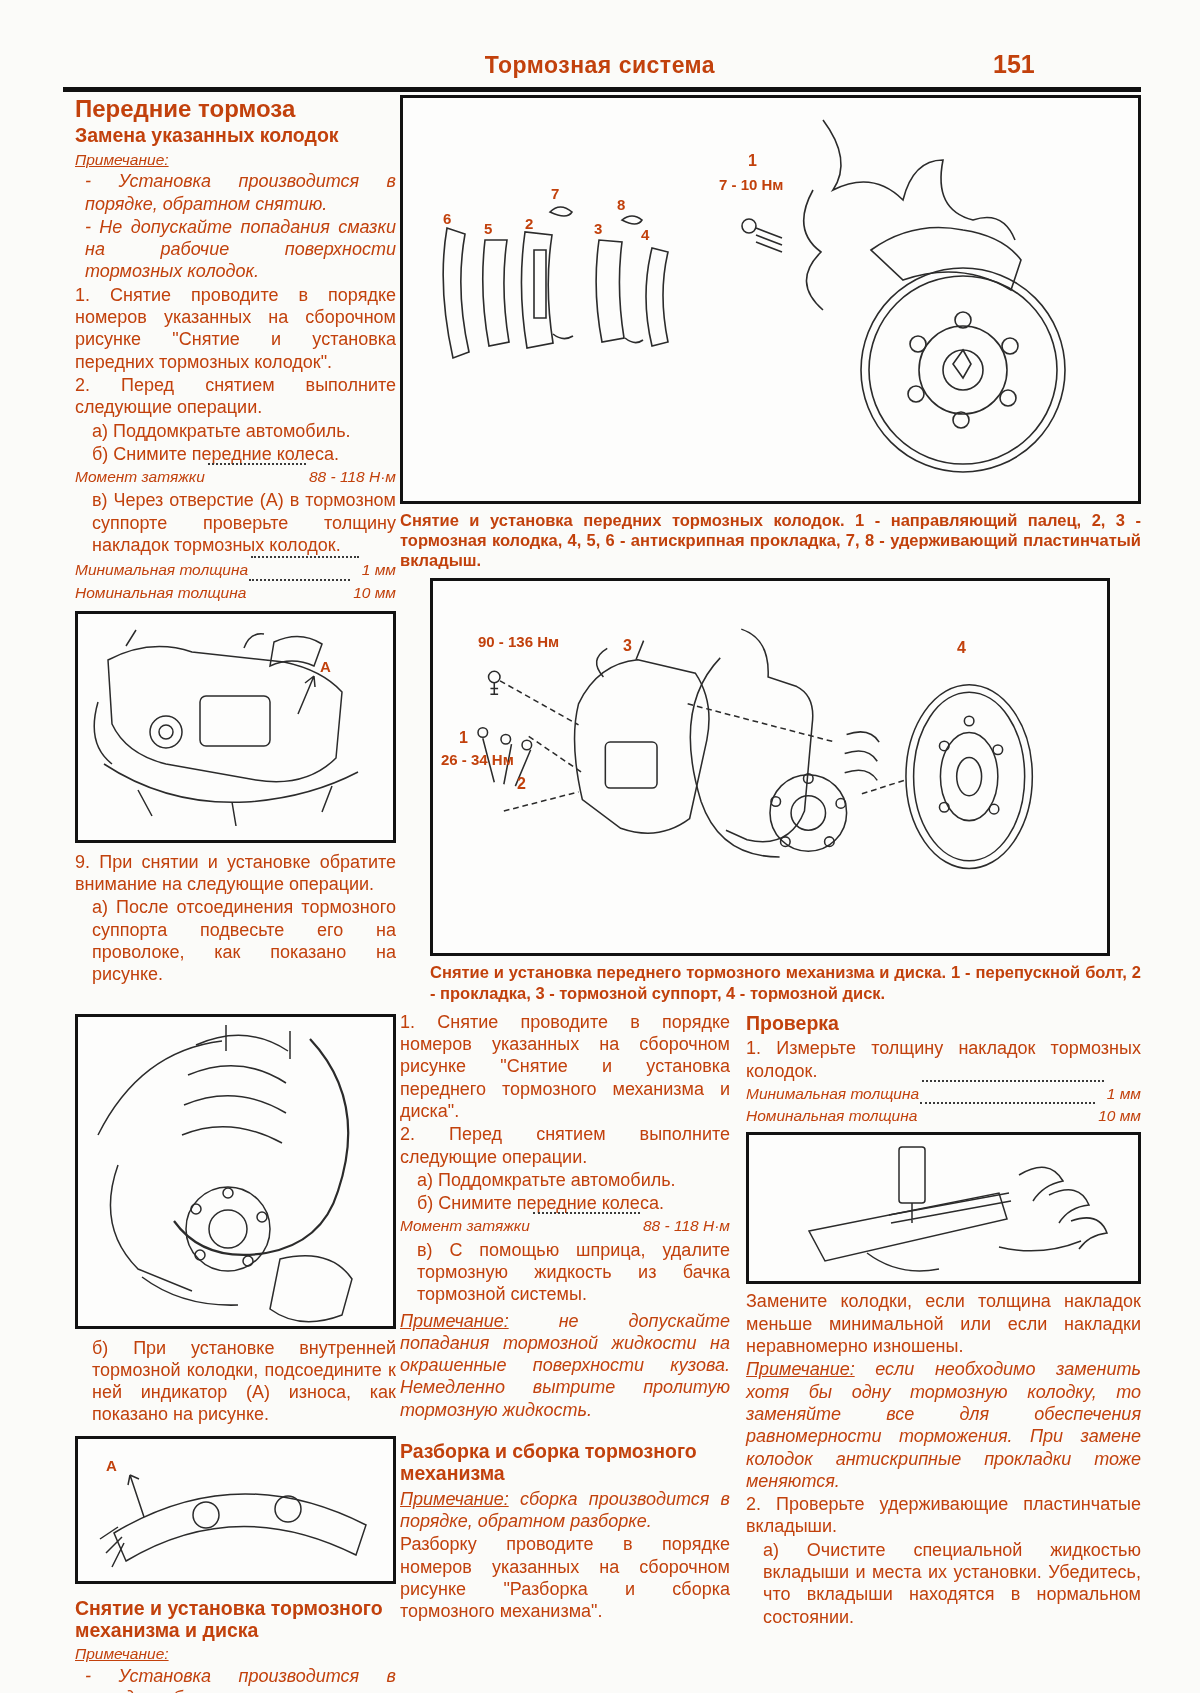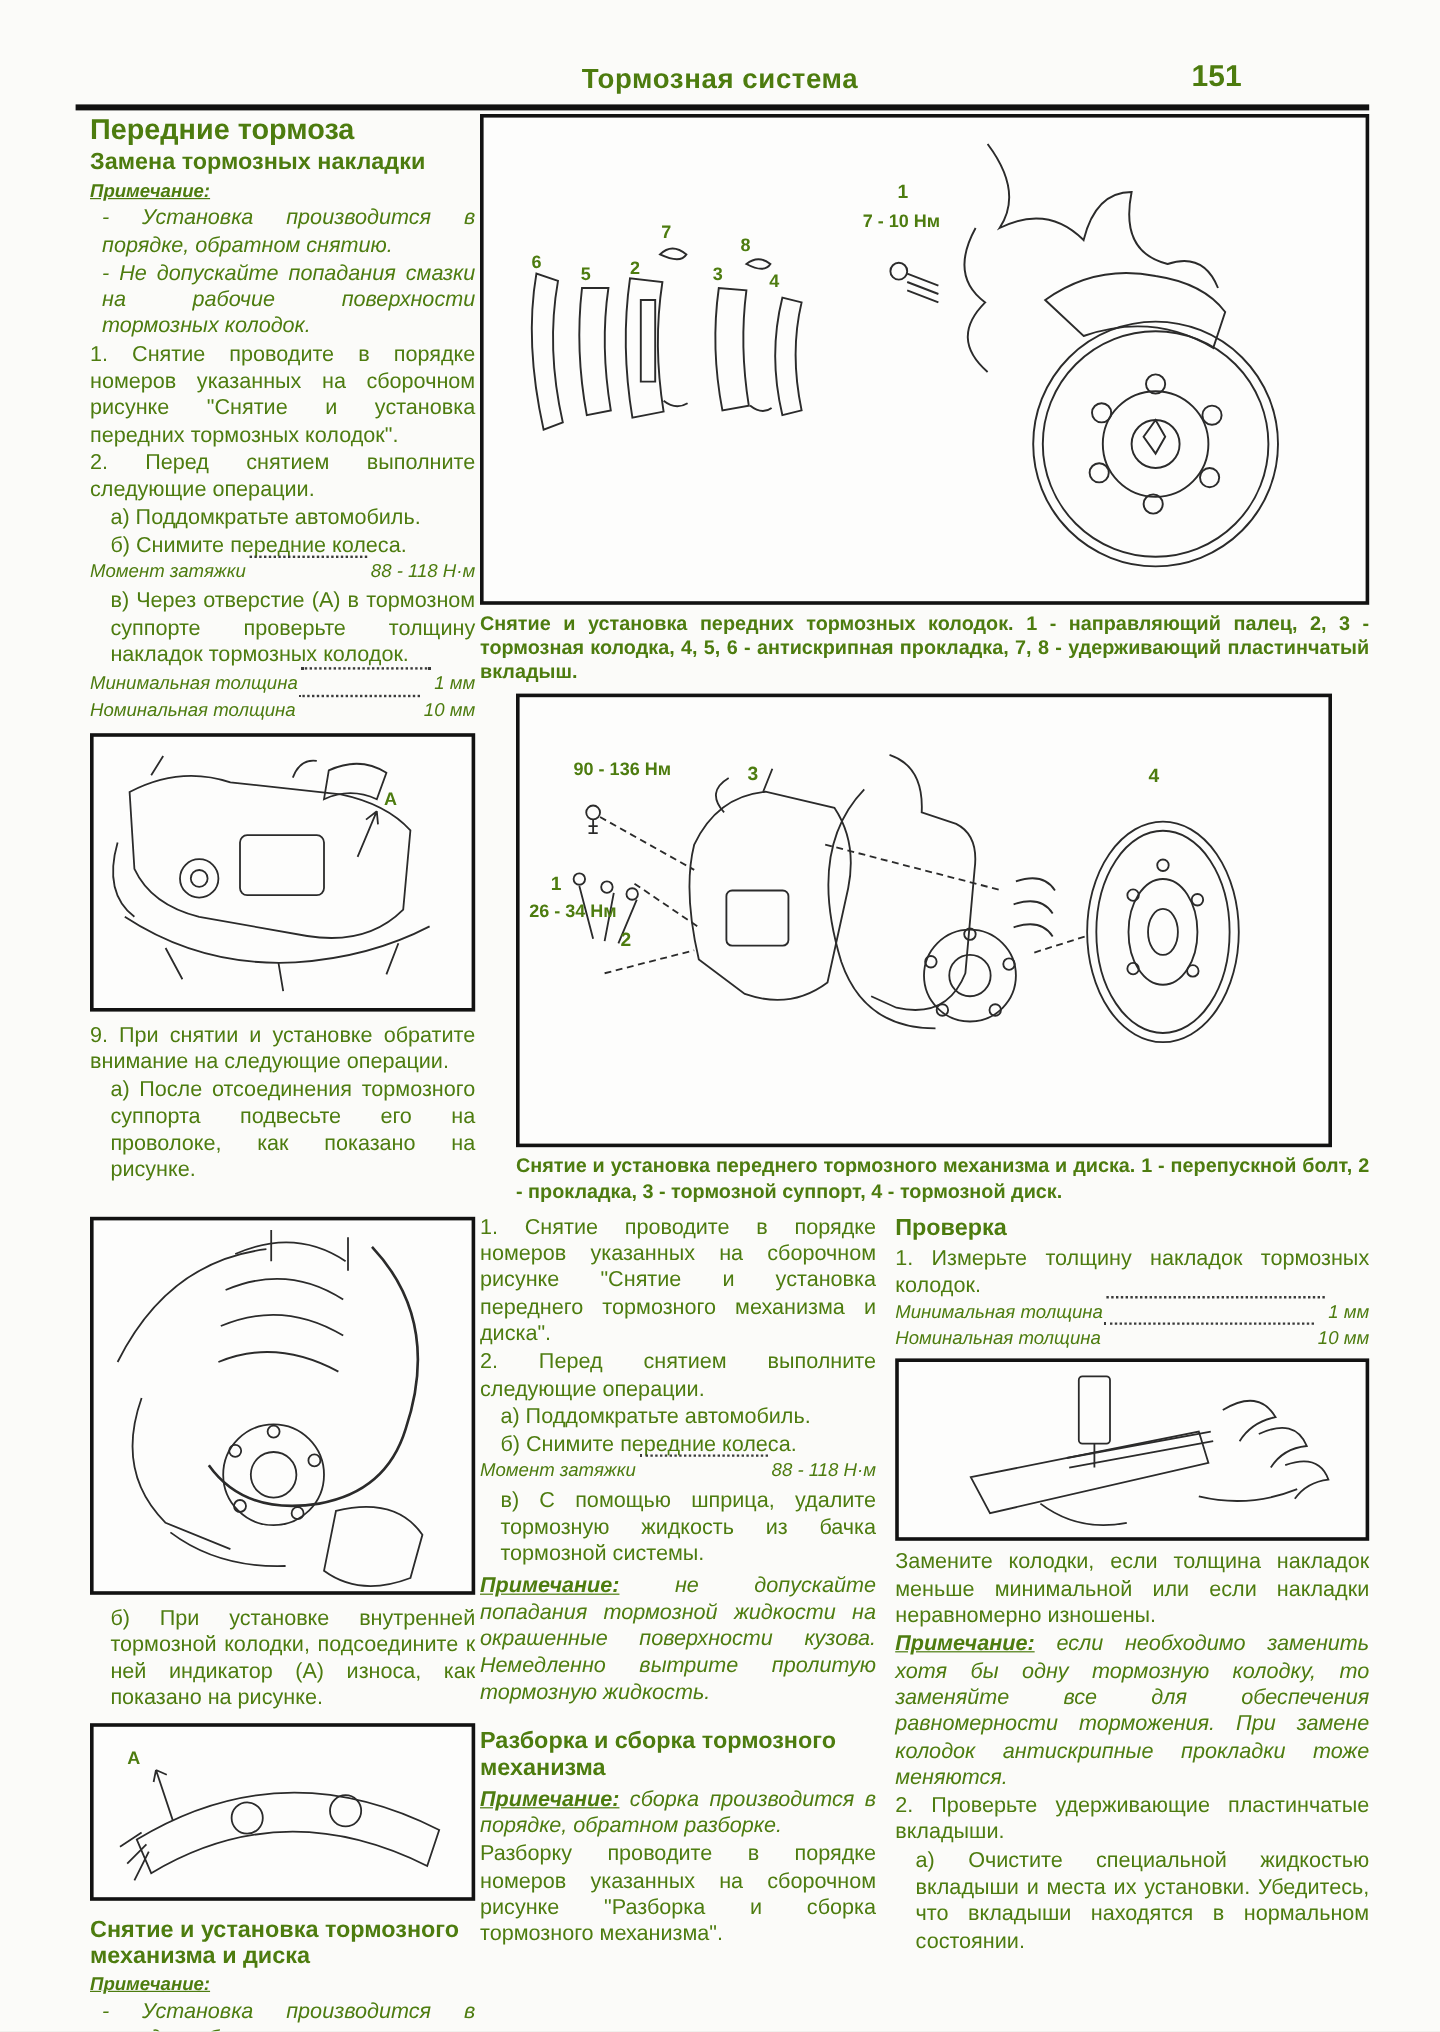--- a/index.html
+++ b/index.html
@@ -1,36 +1,36 @@
 <!DOCTYPE html>
 <html><head>
 <meta charset="utf-8">
 <style>
   html,body{margin:0;padding:0;background:#e9e9e7;}
   .page{
     position:relative;width:1200px;height:1693px;margin:0 auto;
-    background:#fbfbf9;color:#4d7c0f;
+    background:#fbfbf9;color:#c2410c;
     font-family:"Liberation Sans","DejaVu Sans",sans-serif;
     overflow:hidden;
   }
   
   .hdr-title{position:absolute;top:52px;left:0;width:100%;text-align:center;
     font-size:23px;font-weight:bold;letter-spacing:.5px;}
   .hdr-num{position:absolute;top:50px;left:993px;font-size:25px;font-weight:bold;}
   .hdr-rule{position:absolute;top:87px;left:63px;width:1078px;height:5px;background:#111;}
   
   .col-left{position:absolute;left:75px;top:96px;width:321px;}
   .area-right{position:absolute;left:400px;top:95px;width:741px;}
   .h1{font-size:24px;font-weight:bold;line-height:1.05;margin:0 0 4px 0;}
   .h2{font-size:19.5px;font-weight:bold;line-height:1.12;margin:2px 0 3px 0;}
   .para{font-size:18px;line-height:1.24;text-align:justify;margin:0 0 1px 0;}
   .sub{padding-left:17px;}
   .ital{font-style:italic;}
   .noteline{font-size:15.5px;line-height:1.24;margin:0 0 1px 0;}
-  .note-label{font-weight:bold;font-style:italic;text-decoration:underline;}
+  .note-label{font-weight:normal;font-style:italic;text-decoration:underline;}
   .note-text{font-style:italic;text-align:justify;}
   .note-ind{padding-left:10px;}
   .spec{display:flex;align-items:flex-start;font-size:15.5px;font-style:italic;
     line-height:1.3;margin:2px 0;}
   .spec .leader{flex:1;margin:0 3px;border-bottom:2px dotted #3a3a3a;transform:translateY(-4px);}
   .spec .val{white-space:nowrap;}
   .figure{position:relative;border:3px solid #121212;background:#fdfdfc;box-sizing:border-box;}
   .fig-label{position:absolute;font-weight:bold;font-size:15px;white-space:nowrap;}
   .fig-label.big{font-size:16px;}
   .caption{font-size:16.5px;font-weight:bold;line-height:1.22;text-align:justify;margin:6px 0 8px 0;}
@@ -45,21 +45,21 @@
 <body>
 
 <div class="page">
 
   <div class="hdr-title">Тормозная система</div>
   <div class="hdr-num">151</div>
   <div class="hdr-rule"></div>
 
   <div class="col-left">
     <div class="h1">Передние тормоза</div>
-    <div class="h2">Замена тормозных накладки</div>
+    <div class="h2">Замена указанных колодок</div>
 
     <div class="noteline">
       <span class="note-label">Примечание:</span>
     </div>
     <div class="para ital note-ind">- Установка производится в порядке, обратном снятию.</div>
     <div class="para ital note-ind">- Не допускайте попадания смазки на рабочие поверхности тормозных колодок.</div>
 
     <div class="para">1. Снятие проводите в порядке номеров указанных на сборочном рисунке "Снятие и установка передних тормозных колодок".</div>
     <div class="para">2. Перед снятием выполните следующие операции.</div>
     <div class="para sub">а) Поддомкратьте автомобиль.</div>

